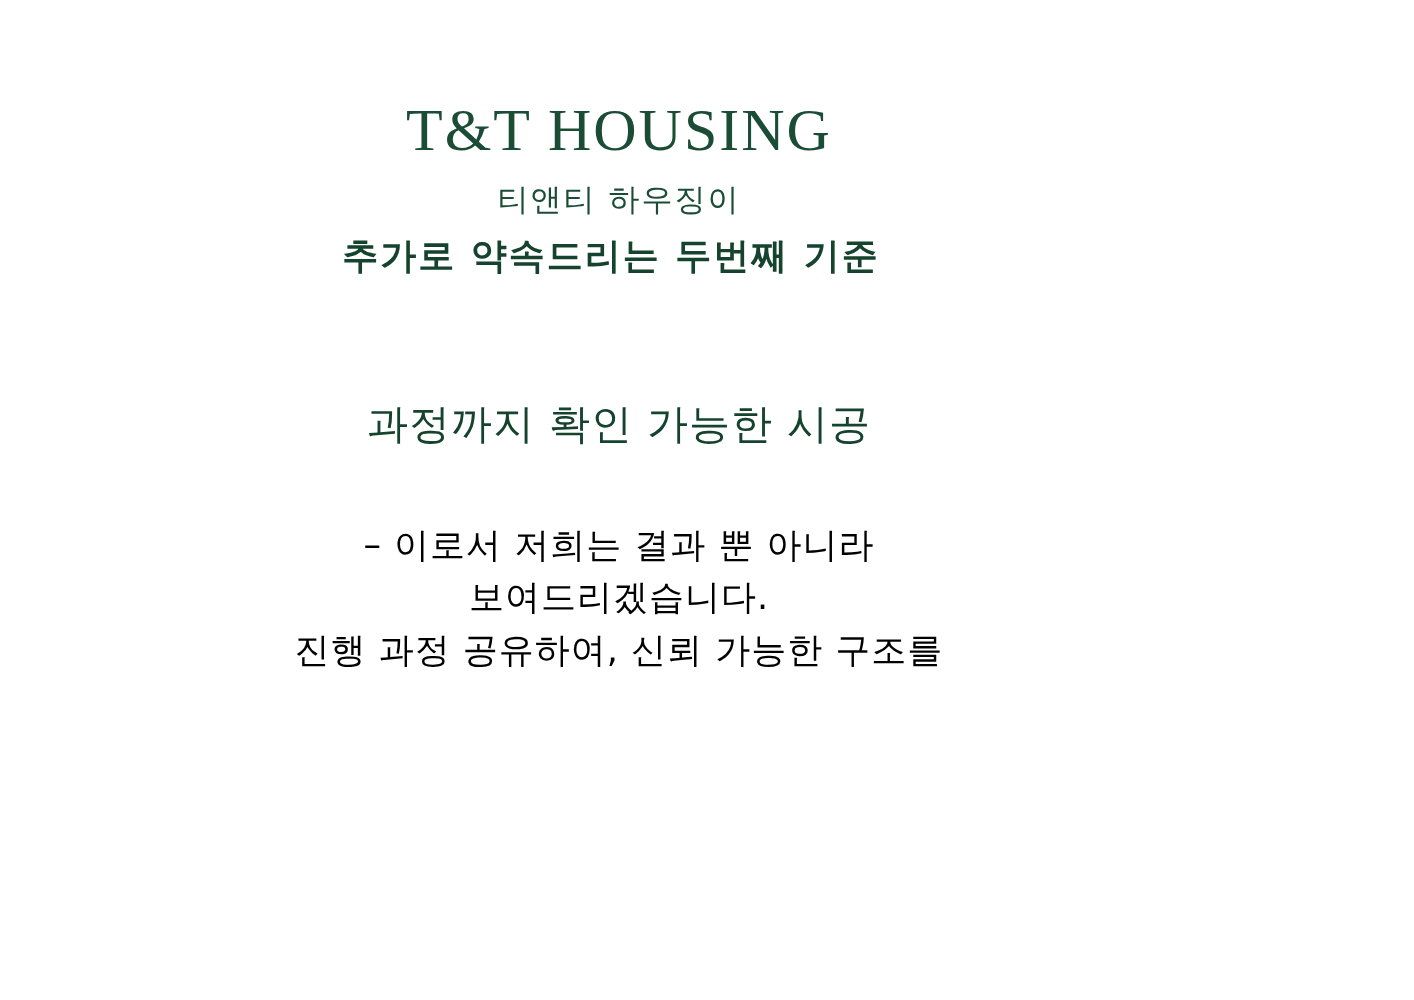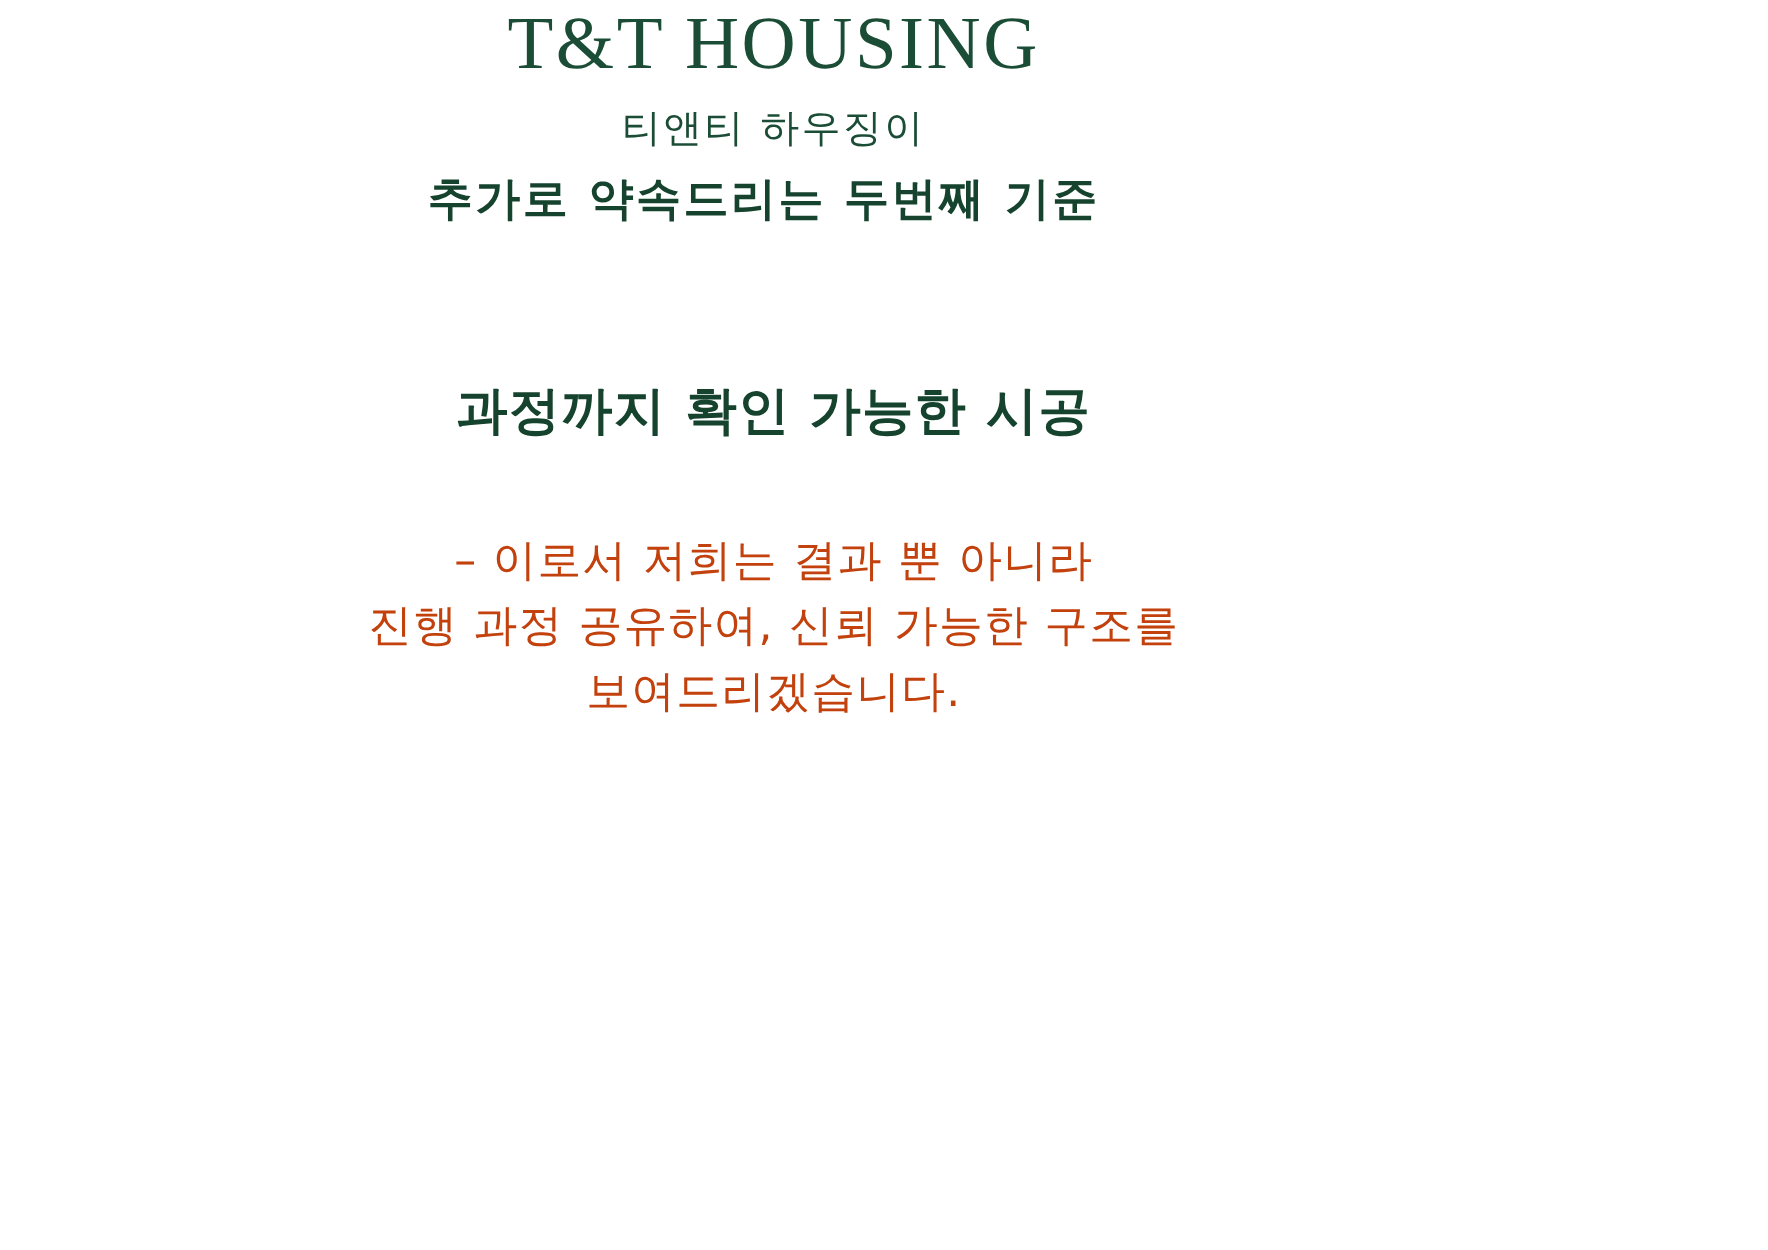--- a/index.html
+++ b/index.html
@@ -16,20 +16,21 @@
     overflow: hidden;
   }
   .page {
     position: relative;
     width: 1238px;
     height: 1000px;
     display: flex;
     flex-direction: column;
     align-items: center;
     box-sizing: border-box;
+    padding-top: 96px;
   }
   .brand-title {
     font-family: "Liberation Serif", "DejaVu Serif", serif;
     font-size: 60px;
     font-weight: 400;
     letter-spacing: 2px;
     line-height: 1.15;
     color: #1b4d36;
     text-align: center;
     margin: 0;
@@ -53,21 +54,21 @@
     letter-spacing: 2px;
     line-height: 1.3;
     color: #15432e;
     text-align: center;
     margin: 12px 16px 0 0;
     white-space: nowrap;
   }
   .headline {
     font-family: "DejaVu Sans", "Liberation Sans", sans-serif;
     font-size: 41px;
-    font-weight: 700;
+    font-weight: 400;
     letter-spacing: 1px;
     line-height: 1.3;
     color: #15432e;
     text-align: right;
     margin: 118px 0 0 0;
     white-space: nowrap;
   }
   .lead {
     font-family: "DejaVu Sans", "Liberation Sans", sans-serif;
     font-size: 37px;
@@ -78,21 +79,21 @@
     text-align: center;
     margin: 78px 0 0 0;
     white-space: nowrap;
   }
   .detail {
     font-family: "DejaVu Sans", "Liberation Sans", sans-serif;
     font-size: 35px;
     font-weight: 400;
     letter-spacing: 1px;
     line-height: 1.5;
-    color: #c2410c;
+    color: #000000;
     text-align: center;
     margin: 68px 0 12px 0;
   }
   .detail .detail-line {
     display: block;
     white-space: nowrap;
   }
 </style>
 </head>
 <body>
@@ -103,17 +104,17 @@
 
   <p class="brand-sub">티앤티 하우징이</p>
 
   <p class="brand-promise">추가로 약속드리는 두번째 기준</p>
 
   <h2 class="headline">과정까지 확인 가능한 시공</h2>
 
 
   <div class="detail">
     <span class="detail-line">– 이로서 저희는 결과 뿐 아니라</span>
+    <span class="detail-line">보여드리겠습니다.</span>
     <span class="detail-line">진행 과정 공유하여, 신뢰 가능한 구조를</span>
-    <span class="detail-line">보여드리겠습니다.</span>
   </div>
 
 </div>
 
 </body></html>

